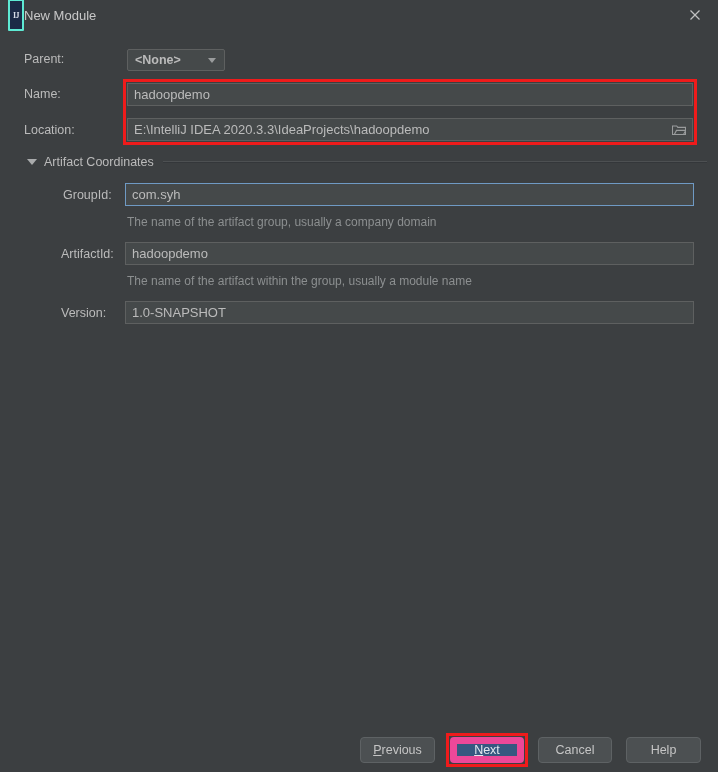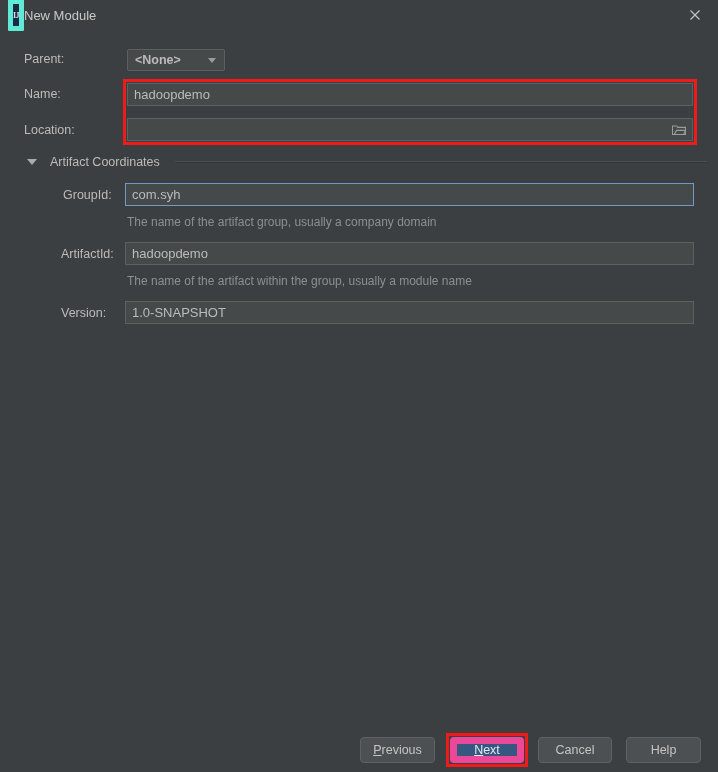--- a/index.html
+++ b/index.html
@@ -23,21 +23,21 @@
     left: 0; top: 0;
     width: 718px; height: 30px;
     background: #3c3f41;
     display: flex;
     align-items: center;
   }
   .ij-icon {
     width: 16px; height: 32px;
     margin-left: 8px;
     background: #1b2a47;
-    border: 5px solid #5eead4;
+    border: 2px solid #5eead4;
     box-sizing: border-box;
     border-radius: 1px;
     display: flex;
     align-items: center;
     justify-content: center;
     font-size: 8px;
     font-weight: bold;
     color: #d6dde8;
     letter-spacing: -0.5px;
     font-family: "Liberation Serif", serif;
@@ -233,31 +233,32 @@
     <span class="lbl">Name:</span>
   </div>
   <div class="field" style="left:127px; top:53px; width:566px;">
     <span class="val">hadoopdemo</span>
   </div>
 
   <div class="row" style="left:24px; top:93px;">
     <span class="lbl">Location:</span>
   </div>
   <div class="field" style="left:127px; top:88px; width:566px;">
+    <span class="val">E:\IntelliJ IDEA 2020.3.3\IdeaProjects\hadoopdemo</span>
     <span class="folder-icon">
       <svg width="14" height="11" viewBox="0 0 14 11" aria-hidden="true">
         <path d="M0.5 1.5 h4.2 l1.1 1.4 h7.7 v7.1 h-13 z" fill="none" stroke="#9a9c9d" stroke-width="1.1"></path>
         <path d="M2.3 10 l2.2 -4.1 h9.2 l-2.2 4.1 z" fill="#45494a" stroke="#9a9c9d" stroke-width="1.1"></path>
       </svg>
     </span>
   </div>
 
   <div class="annot" style="left:123px; top:49px; width:574px; height:66px;"></div>
 
-  <div class="section-head" style="left:27px; top:125px;gap:6px;">
+  <div class="section-head" style="left:27px; top:125px;">
     <span class="tri"></span>
     <span class="section-title">Artifact Coordinates</span>
     <span class="sep"></span>
   </div>
 
   <div class="row" style="left:63px; top:158px;">
     <span class="lbl">GroupId:</span>
   </div>
   <div class="field focused" style="left:125px; top:153px; width:569px;">
     <span class="val">com.syh</span>

